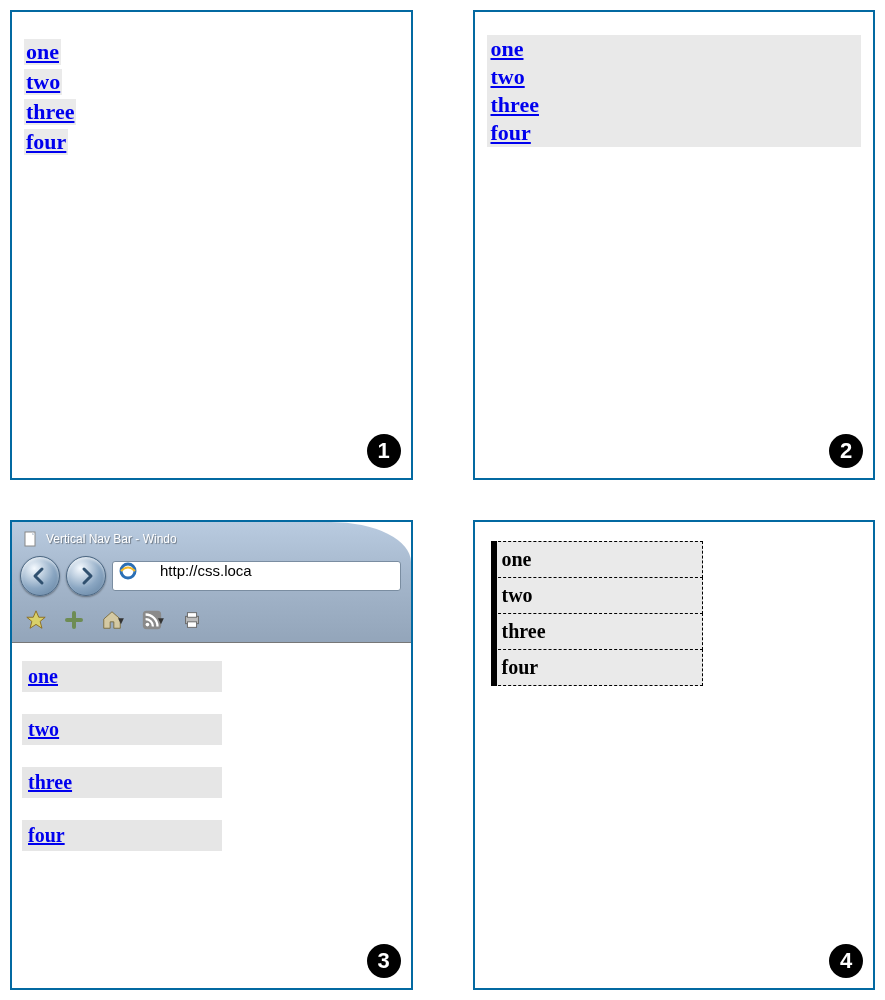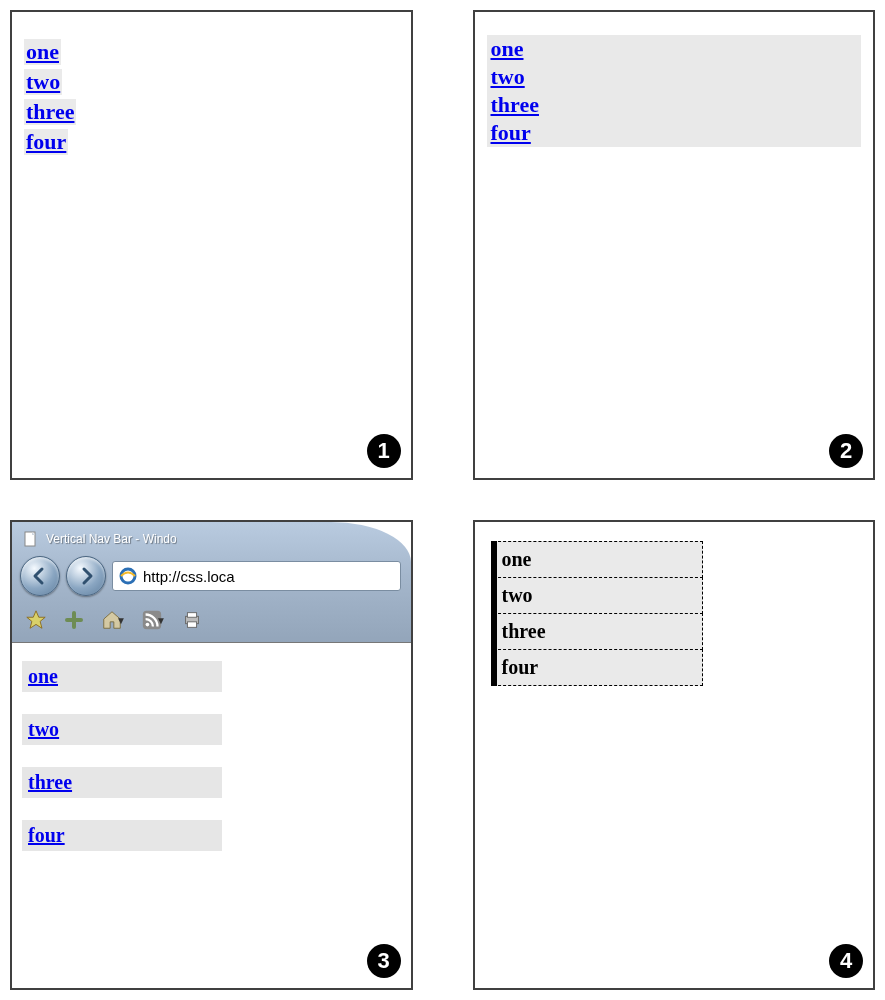--- a/index.html
+++ b/index.html
@@ -13,21 +13,21 @@
   }
   .grid {
     display: grid;
     grid-template-columns: 1fr 1fr;
     grid-template-rows: 1fr 1fr;
     gap: 40px 60px;
     padding: 10px;
     height: 100%;
   }
   .panel {
-    border: 2px solid #404040;
+    border: 2px solid #0369a1;
     position: relative;
     background: #fff;
     overflow: hidden;
   }
   .panel-body {
     padding: 15px 12px;
   }
   .badge {
     position: absolute;
     bottom: 10px;
@@ -112,23 +112,23 @@
     display:flex;align-items:center;justify-content:center;
     box-shadow: inset 0 2px 3px rgba(255,255,255,0.6), 0 1px 2px rgba(0,0,0,0.4);
   }
   .ie-addr {
     flex: 1;
     height: 30px;
     background: #fff;
     border: 1px solid #7a8da1;
     border-radius: 3px;
     display: flex;
-    align-items: center;
+    align-items: flex-start;
     padding: 0 6px;
-    gap: 6px;
+    gap: 23px;
     color: #000;
     font-size: 15px;
     overflow: hidden;
     white-space: nowrap;
   }
   .ie-toolbar-row {
     display: flex;
     align-items: center;
     gap: 14px;
     padding: 4px 6px 2px 6px;

